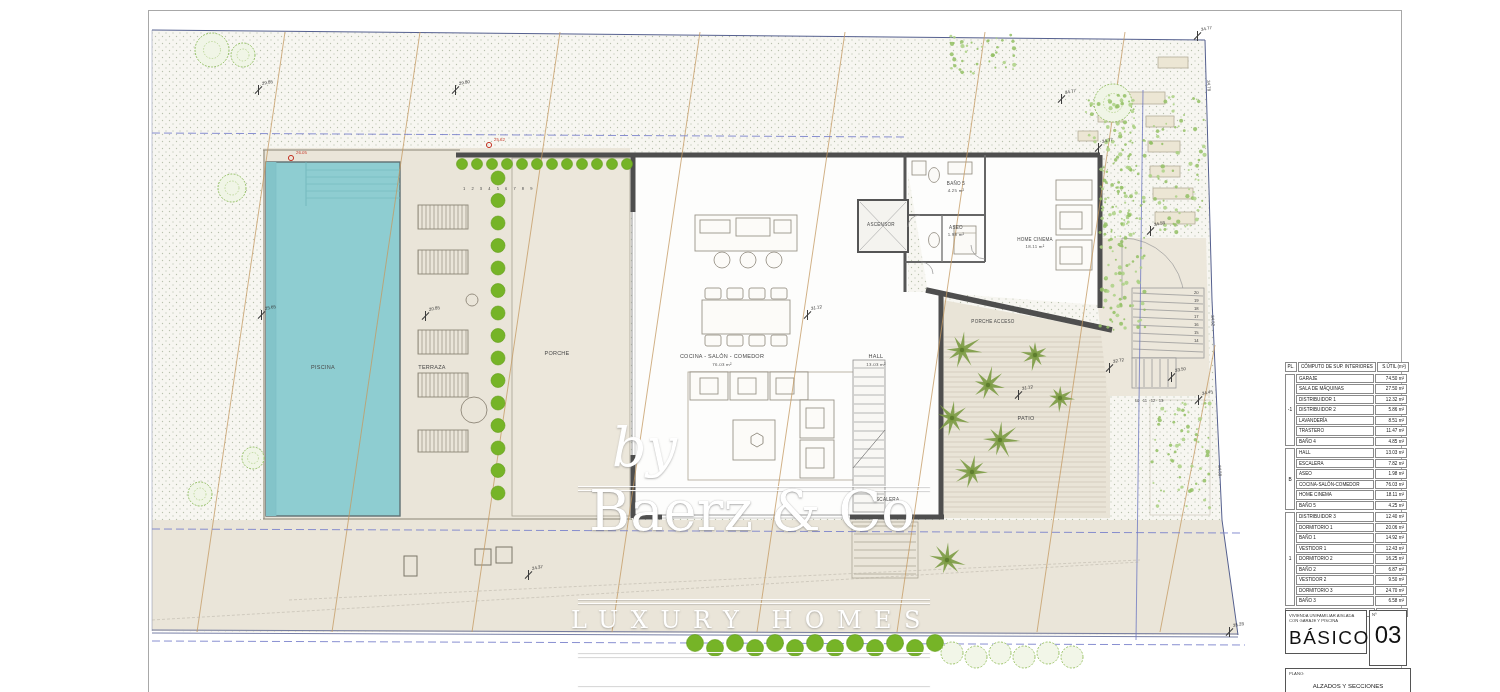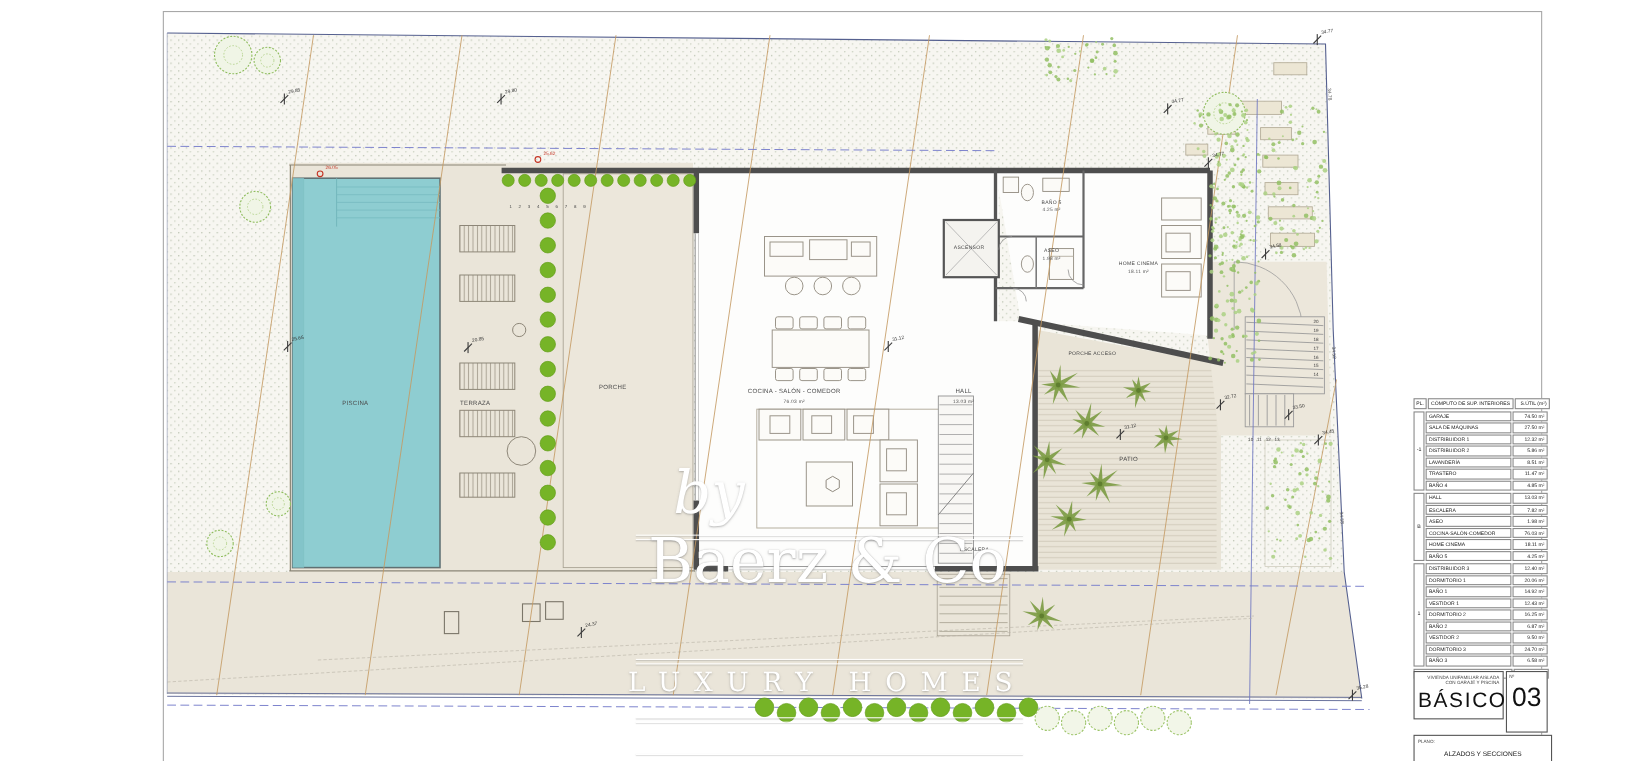--- a/index.html
+++ b/index.html
@@ -58,21 +58,21 @@
   .s-gl{width:8px;border:1px solid #8a8a8a;display:flex;align-items:center;justify-content:center;
         font-size:4.8px;color:#222;background:#fff;}
   .s-rows{display:flex;flex-direction:column;gap:1px;}
   .s-row{display:flex;gap:1px;}
   .s-total{display:flex;gap:1px;margin-top:1px;}
   .c-tname{width:84px;font-size:4.3px;}
 
   
   .tblock{position:absolute;left:1285px;top:610px;width:126px;z-index:40;}
   .tb-row1{display:flex;gap:2px;}
-  .tb-main{width:82px;height:44px;border:1px solid #555;padding:2px 3px;box-sizing:border-box;background:#fff;text-align:right;}
+  .tb-main{width:82px;height:44px;border:1px solid #555;padding:2px 3px;box-sizing:border-box;background:#fff;}
   .tb-proj{font-size:4.2px;color:#444;line-height:1.25;}
   .tb-phase{font-size:19px;color:#111;letter-spacing:1.5px;margin-top:3px;font-weight:400;}
   .tb-num{width:38px;height:56px;border:1px solid #555;box-sizing:border-box;position:relative;background:#fff;}
   .tb-num .nlabel{position:absolute;left:2px;top:1px;font-size:4.2px;color:#444;}
   .tb-num .nval{position:absolute;left:0;right:0;top:10px;text-align:center;font-size:24px;color:#111;}
   .tb-plano{margin-top:2px;width:126px;height:50px;border:1px solid #555;box-sizing:border-box;
             padding:2px 3px;background:#fff;}
   .tb-plano .plabel{font-size:4.2px;color:#444;}
   .tb-plano .pbody{margin-top:6px;text-align:center;font-size:6px;color:#222;line-height:1.6;}
 </style>

